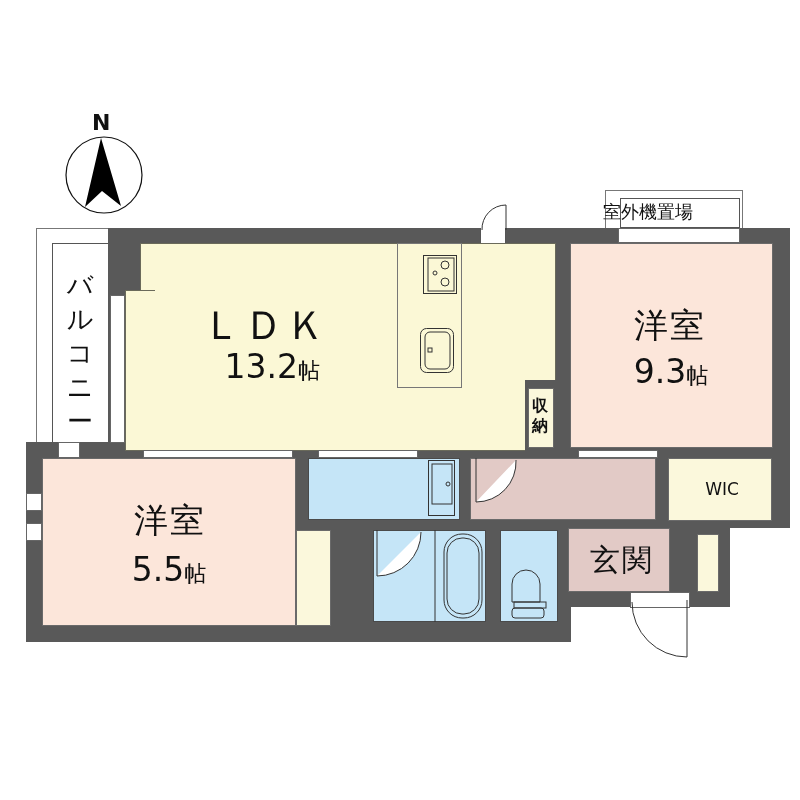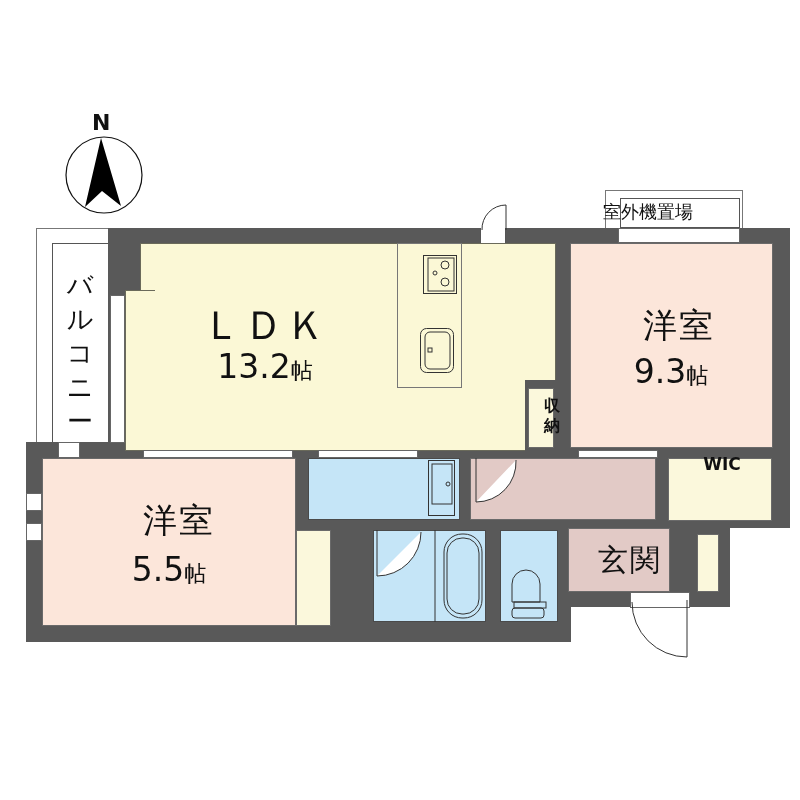--- a/index.html
+++ b/index.html
@@ -6,21 +6,21 @@
   body{width:800px;height:800px;position:relative;overflow:hidden;font-family:"DejaVu Sans","Liberation Sans",sans-serif;}
   .abs{position:absolute;box-sizing:border-box;}
   .wall{background:#595959;}
   .ldk{background:#fbf8d6;border:1px solid #6a6a5a;}
   .western{background:#fce6da;border:1px solid #6a6a6a;}
   .wet{background:#c5e5f7;border:1px solid #4a4a4a;}
   .hall{background:#e2cac6;border:1px solid #6a6a6a;}
   .closet{background:#fbf8dc;border:1px solid #6a6a6a;}
   .white{background:#ffffff;}
   .label{position:absolute;color:#111;text-align:center;line-height:1;white-space:nowrap;}
-  .room-name{font-size:34px;font-weight:bold;letter-spacing:2px;text-align:right;}
+  .room-name{font-size:34px;font-weight:bold;letter-spacing:2px;}
   .room-size{font-size:33px;}
   .room-size .unit{font-size:22px;}
   .small{font-size:16px;font-weight:bold;}
   svg{position:absolute;overflow:visible;}
 </style>
 </head>
 <body>
 
 <div class="label" style="left:92px;top:112px;font-size:22px;font-weight:bold;font-family:'DejaVu Sans',sans-serif;">N</div>
 <svg style="left:66px;top:136px;" width="80" height="80" viewBox="0 0 80 80">
@@ -59,36 +59,36 @@
   <rect x="5" y="4" width="25" height="37" rx="5" fill="none" stroke="#333"></rect>
   <rect x="8" y="20" width="4" height="4" fill="none" stroke="#333"></rect>
 </svg>
 
 <div class="abs white" style="left:480px;top:228px;width:26px;height:15px;border-left:1px solid #555;border-right:1px solid #555;"></div>
 <svg style="left:480px;top:204px;" width="30" height="30" viewBox="0 0 30 30">
   <path d="M26,1 L26,26 M26,1 A24,24 0 0 0 2,26" fill="none" stroke="#333"></path>
 </svg>
 
 <div class="abs closet" style="left:528px;top:388px;width:26px;height:60px;"></div>
-<div class="label small" style="left:530px;top:396px;width:20px;font-size:16px;white-space:normal;line-height:20px;padding-left:12px;">収納</div>
+<div class="label small" style="left:530px;top:396px;width:20px;font-size:16px;white-space:normal;line-height:20px;">収納</div>
 
 <div class="label room-name" style="left:202px;top:305px;width:120px;font-weight:normal;font-size:40px;">ＬＤＫ</div>
-<div class="label room-size" style="left:210px;top:350px;width:110px;">
+<div class="label room-size" style="left:210px;top:350px;width:110px;text-align:right;">
   <span>13.2</span><span class="unit">帖</span>
 </div>
 
 <div class="abs western" style="left:570px;top:243px;width:203px;height:205px;"></div>
 <div class="abs white" style="left:618px;top:228px;width:122px;height:15px;border:1px solid #666;"></div>
 <div class="label room-name" style="left:625px;top:308px;width:90px;font-weight:normal;">洋室</div>
 <div class="label room-size" style="left:626px;top:355px;width:90px;">
   <span>9.3</span><span class="unit">帖</span>
 </div>
 
 <div class="abs closet" style="left:668px;top:458px;width:104px;height:63px;"></div>
-<div class="label" style="left:700px;top:456px;width:44px;font-size:17px;font-weight:bold;">WIC</div>
+<div class="label" style="left:700px;top:481px;width:44px;font-size:17px;">WIC</div>
 
 <div class="abs hall" style="left:470px;top:458px;width:186px;height:62px;"></div>
 <svg style="left:472px;top:458px;" width="50" height="45" viewBox="0 0 50 45">
   <path d="M4,0 L4,44 M4,44 A40,40 0 0 0 44,2" fill="#fff" stroke="#333"></path>
 </svg>
 
 <div class="abs hall" style="left:568px;top:528px;width:102px;height:64px;"></div>
 <div class="abs closet" style="left:697px;top:534px;width:22px;height:58px;"></div>
 <div class="label room-name" style="left:582px;top:545px;width:80px;font-weight:normal;font-size:30px;">玄関</div>
 <div class="abs white" style="left:630px;top:592px;width:60px;height:16px;border:1px solid #666;"></div>

